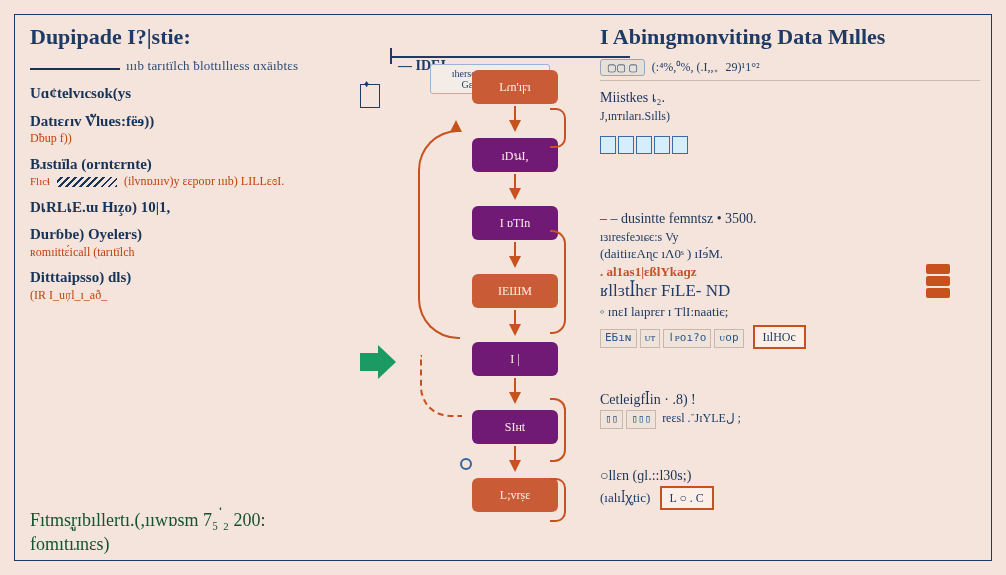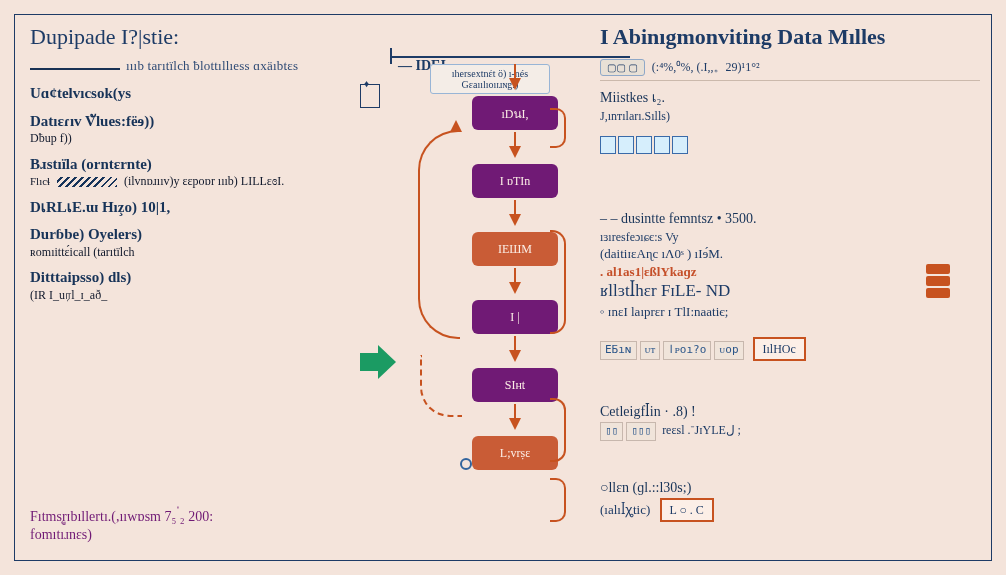--- a/index.html
+++ b/index.html
@@ -14,29 +14,29 @@
   .frame{
     position:absolute;left:14px;top:14px;right:14px;bottom:14px;
     border:1px solid #1d3b66;
     box-shadow: inset 0 0 0 2px rgba(29,59,102,0);
   }
   
   .left{
     position:absolute;left:30px;top:24px;width:350px;
   }
   .left h2{
-    margin:0 0 6px 0;font-size:22px;font-weight:400;color:#1d3b66;
+    margin:0 0 6px 0;font-size:22px;font-weight:700;color:#1d3b66;
   }
   .left .sub{
     font-size:13px;color:#2e4a75;margin-bottom:10px;letter-spacing:.2px;
   }
   .left .uline{border-bottom:2px solid #183154;display:inline-block;height:12px;width:90px;margin-right:6px}
   .left .entry{margin:8px 0;font-size:15px;line-height:1.3}
   .left .entry strong{color:#173358;font-weight:700}
-  .left .entry .small{font-size:12px;color:#0f172a;display:block}
+  .left .entry .small{font-size:12px;color:#c2410c;display:block}
   .left .squig{display:inline-block;height:10px;width:60px;background:
       repeating-linear-gradient(-45deg,#17345a 0 2px,transparent 2px 5px);
       vertical-align:middle;margin:0 4px}
   .bars{display:inline-block;vertical-align:middle}
   .bars span{display:inline-block;width:14px;height:16px;background:#d6eefc;border:1px solid #3a6aa8;margin-right:2px}
   .glyph{position:absolute;font-size:12px;color:#1b3a64}
   .green-arrow{
     position:absolute;left:360px;top:345px;width:40px;height:34px;
   }
   .green-arrow .shaft{position:absolute;left:0;top:8px;width:20px;height:18px;background:#1b9b63}
@@ -71,21 +71,21 @@
   .right .row .em{font-weight:400;color:#173358}
   .right .row .orange{color:#c54f29;font-weight:700}
   .right .row .mono{font-family:ui-monospace,Menlo,monospace;font-size:11px;color:#2a5589;background:#f0e4da;border:1px solid #c7b7ad;padding:1px 4px;margin-right:3px;display:inline-block}
   .right .box{display:inline-block;border:2px solid #c7521f;padding:2px 8px;font-size:12px;color:#1d3b66;background:#fcefe7;margin-left:6px}
   .vstabs{position:absolute;right:30px;top:238px}
   .vstabs span{display:block;width:24px;height:10px;background:#c7521f;margin:2px 0;border-radius:2px}
 
   .hdr-bar{position:absolute;left:390px;top:56px;width:240px;height:2px;background:#1d3b66}
   .hdr-tick{position:absolute;left:390px;top:48px;width:2px;height:16px;background:#1d3b66}
 
-  .foot{position:absolute;left:30px;bottom:32px;font-size:14px;color:#701a75}
+  .foot{position:absolute;left:30px;bottom:20px;font-size:18px;color:#14532d}
 
   
   .rb{position:absolute;border:2px solid #c7521f;border-left:none;width:14px}
 
 </style>
 </head>
 <body>
 
 <div class="frame"></div>
 
@@ -138,20 +138,21 @@
 </div>
 
 <div class="dot" style="left:460px;top:458px"></div>
 
 <div class="tag">
   <div>ıhersextnέt ö) ı-nés</div>
   <div>Gɛaıılıoıɪɹɴg:)</div>
 </div>
 
 <div class="center" id="center-stack">
+    <div class="node orange">Lɾn'ıϝı</div>
     <div class="arrow-stem"></div>
     <div class="arrow-down"></div>
     <div class="node blue">ıDนI,</div>
     <div class="arrow-stem"></div>
     <div class="arrow-down"></div>
     <div class="node blue">I ɒTIn</div>
     <div class="arrow-stem"></div>
     <div class="arrow-down"></div>
     <div class="node orange">IEШM</div>
     <div class="arrow-stem"></div>
@@ -194,21 +195,21 @@
 
   <div style="height:40px"></div>
 
   <div class="row">
     <div><span class="em">–</span> <span class="em">– dusintte femntsz  •  3500.</span></div>
     <div style="font-size:12px">ıɜıresfeɔıɕє:ѕ        Vy</div>
     <div style="font-size:13px">(daitiɪɛAɳc ıɅ0ˢ )     ıIɘ́M.</div>
     <div style="font-size:13px" class="orange">. al1as1|ɛßlYkaɡz</div>
     <div style="font-size:17px">ʁllɜtꟾhɛr             FɪLE-  ND</div>
     <div style="font-size:13px"><span style="font-weight:700">◦</span> <span>ɪnɛI laıprɛr      ɪ TlI:naatiє;</span></div>
-    <div id="codes-row" style="margin-top:16px"><span class="mono">ЕБıɴ</span><span class="mono">ᴜᴛ</span><span class="mono">ӏᴘoı?o</span><span class="mono">ᴜoр</span><span class="box">IılHOc</span></div>
+    <div id="codes-row" style="margin-top:4px"><span class="mono">ЕБıɴ</span><span class="mono">ᴜᴛ</span><span class="mono">ӏᴘoı?o</span><span class="mono">ᴜoр</span><span class="box">IılHOc</span></div>
   </div>
 
   <div class="vstabs">
     <span></span>
       <span></span>
       <span></span>
   </div>
 
   <div style="height:30px"></div>
 

